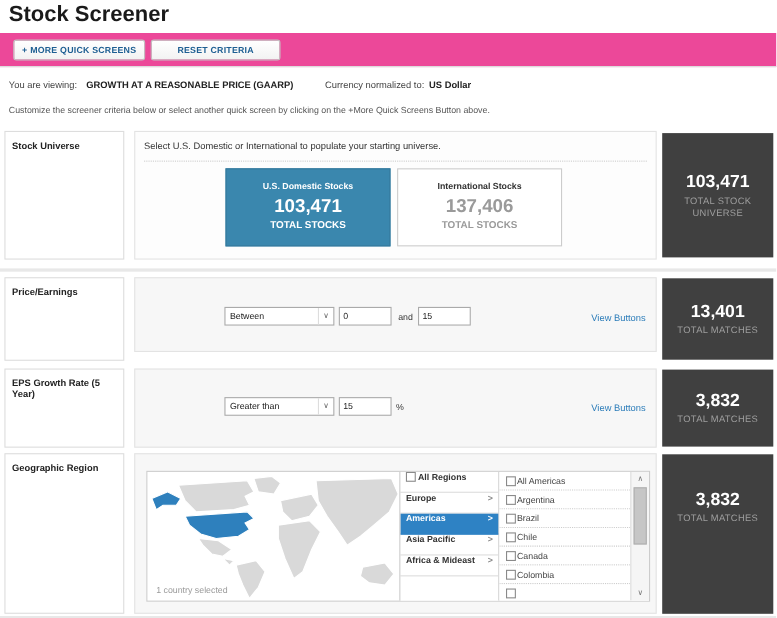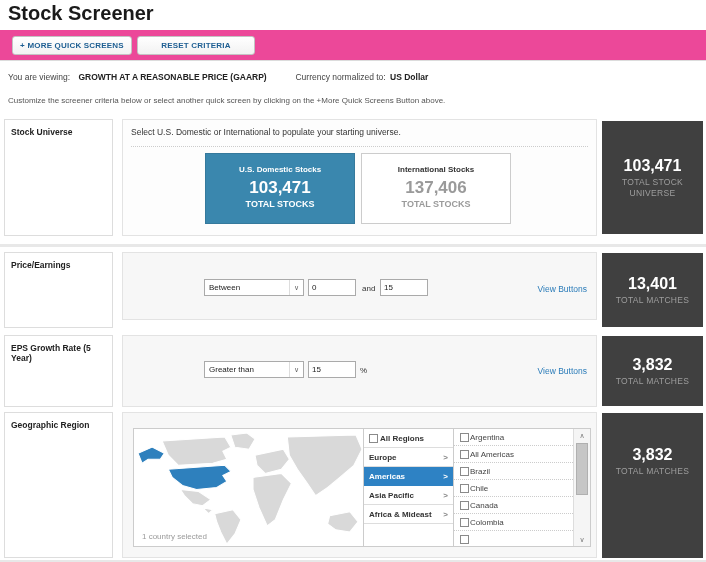--- a/index.html
+++ b/index.html
@@ -47,21 +47,21 @@
   .fake-select .txt { flex:1; padding-left:4px; }
   .fake-select .chev { width:14px; text-align:center; color:#666; font-size:7px; border-left:1px solid #ddd; line-height:15px; }
   .mini-input { position:absolute; height:17px; width:48px; border:1px solid #aaa; font-size:8px; padding:0 3px; color:#222; font-family:"Liberation Sans", sans-serif; }
   .inline-lbl { position:absolute; font-size:8px; color:#333; }
   .view-buttons { position:absolute; right:9px; font-size:8.5px; color:#2b7cb9; cursor:pointer; }
 
   .geo-box { position:absolute; left:10px; top:15px; width:458px; height:119px; background:#fff; border:1px solid #ccc; display:flex; }
   .map-area { position:relative; width:230px; height:100%; border-right:1px solid #ccc; overflow:hidden; }
   .map-caption { position:absolute; left:8px; bottom:5px; font-size:8px; color:#9a9a9a;text-align:center; }
   .region-list { width:90px; border-right:1px solid #ccc; background:#fff; }
-  .region-item { height:19px; border-bottom:1px solid #ddd; display:flex; align-items:center; padding:0 5px; font-size:8px; font-weight:bold; color:#333; cursor:pointer; }
+  .region-item { height:19px; border-bottom:1px solid #ddd; display:flex; padding:0 5px; font-size:8px; font-weight:bold; color:#333; cursor:pointer; }
   .region-item .chev { margin-left:auto; color:#888; font-size:8px; }
   .region-item.selected { background:#2e82c4; color:#fff; border-bottom:1px solid #2e82c4; }
   .region-item.selected .chev { color:#fff; }
   .country-list { position:relative; flex:1; background:#fff; overflow:hidden; }
   .country-items { position:absolute; left:0; top:0; right:17px; }
   .country-item { height:17px; border-bottom:1px dotted #ccc; display:flex; align-items:center; padding-left:6px; font-size:8px; color:#444; cursor:pointer; }
   .checkbox { width:9px; height:9px; background:#fff; border:1px solid #8a8a8a; display:inline-block; flex:0 0 9px; }
   .region-item .checkbox { margin-right:2px; }
   .country-item .checkbox { margin-right:1px; }
   .scrollbar { position:absolute; right:0; top:0; bottom:0; width:17px; background:#f5f5f5; border-left:1px solid #ddd; }
@@ -186,25 +186,25 @@
         </div>
         <div class="region-item">
           <span>Africa &amp; Mideast</span>
           <span class="chev">&gt;</span>
         </div>
       </div>
       <div class="country-list">
         <div class="country-items">
           <div class="country-item">
             <span class="checkbox"></span>
+            <span>All Americas</span>
+          </div>
+          <div class="country-item">
+            <span class="checkbox"></span>
             <span>Argentina</span>
-          </div>
-          <div class="country-item">
-            <span class="checkbox"></span>
-            <span>All Americas</span>
           </div>
           <div class="country-item">
             <span class="checkbox"></span>
             <span>Brazil</span>
           </div>
           <div class="country-item">
             <span class="checkbox"></span>
             <span>Chile</span>
           </div>
           <div class="country-item">

